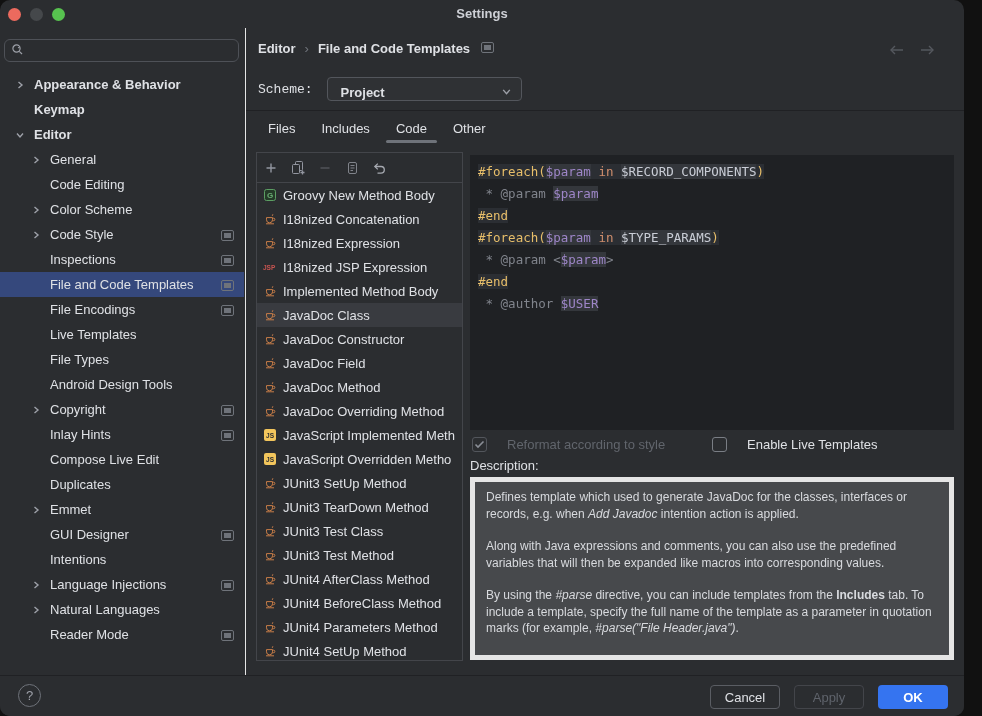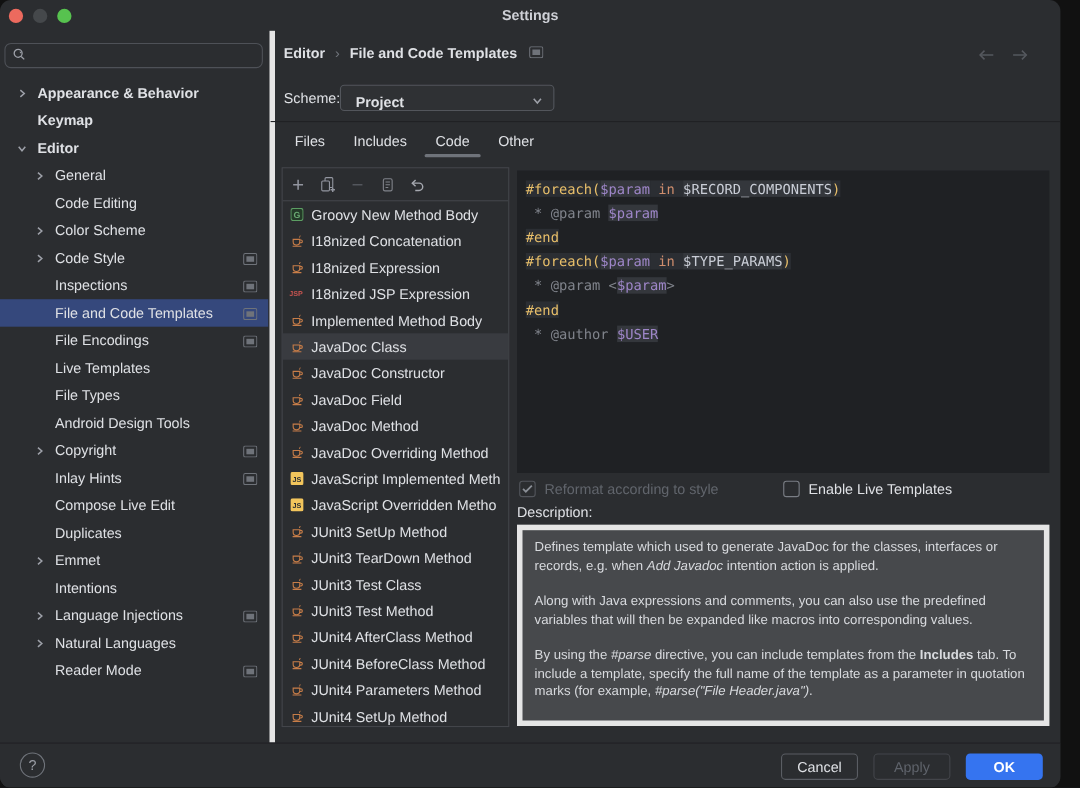--- a/index.html
+++ b/index.html
@@ -8,38 +8,38 @@
   
   .titlebar{position:absolute;top:0;left:0;right:0;height:28px;}
   .traffic{position:absolute;top:8px;left:8px;display:flex;gap:9px;}
   .light{width:13px;height:13px;border-radius:50%;}
   .light.close{background:#EC6A5E;}
   .light.min{background:#45484B;}
   .light.zoom{background:#57C24F;}
   .wtitle{position:absolute;inset:0;height:28px;line-height:28px;text-align:center;
     font-weight:bold;color:#CED0D6;}
   
-  .sidebar{position:absolute;top:28px;left:0;width:245px;bottom:40px;border-right:5px solid #e5e5e5;}
+  .sidebar{position:absolute;top:28px;left:0;width:245px;bottom:40px;border-right:1px solid #e5e5e5;}
   .searchbox{position:absolute;top:11px;left:4px;width:221px;height:21px;border:1px solid #4E5157;
     border-radius:6px;display:flex;align-items:center;padding:0 6px;gap:3px;background:#2B2D30;}
   .searchbox input{flex:1;background:transparent;border:none;outline:none;color:#DFE1E5;font-size:12px;}
   .tree{position:absolute;top:44px;left:0;right:1px;bottom:0;overflow:hidden;}
   .trow{height:25px;display:flex;align-items:center;padding-left:15px;position:relative;cursor:default;}
   .trow.lvl1{padding-left:31px;}
   .trow .arr{width:10px;height:10px;margin-right:9px;display:flex;align-items:center;justify-content:center;flex:none;}
   .trow.bold .lbl{font-weight:bold;}
   .trow.selected{background:#35487C;}
   .trow .screen{position:absolute;right:10px;top:7px;}
   
   .content{position:absolute;left:246px;top:28px;right:0;bottom:40px;}
   .crumbs{position:absolute;top:13px;left:12px;display:flex;align-items:center;gap:9px;font-weight:bold;}
   .crumb-sep{color:#6F737A;font-weight:normal;}
   .navarrows{position:absolute;top:16px;right:28px;display:flex;gap:14px;}
   .scheme-row{position:absolute;top:49px;left:12px;height:24px;display:flex;align-items:center;}
-  .scheme-lbl{margin-right:0;}
+  .scheme-lbl{margin-right:14px;font-family:Liberation Mono, monospace;}
   .dropdown{width:195px;height:24px;background:#2F3134;border:1px solid #53565C;border-radius:4px;
     display:flex;align-items:flex-end;box-sizing:border-box;padding:0 9px 0 13px;cursor:default;}
   .dropdown .val{flex:1;font-weight:bold;}
   .hdiv{position:absolute;top:82px;left:0;right:0;height:1px;background:#202124;}
   .tabs{position:absolute;top:89px;left:12px;display:flex;gap:6px;}
   .tab{padding:0 10px;height:25px;line-height:24px;position:relative;cursor:default;}
   .tab.active::after{content:'';position:absolute;left:0;right:0;bottom:-1px;height:3px;
     border-radius:2px;background:#6F737A;}
   
   .list-panel{position:absolute;left:10px;top:124px;width:205px;bottom:15px;
@@ -56,21 +56,21 @@
   .editor{position:absolute;left:224px;top:127px;right:10px;height:263px;background:#1F2124;
     font-family:"DejaVu Sans Mono",monospace;font-size:12.5px;line-height:22px;padding:6px 8px;
     white-space:pre;overflow:hidden;}
   .tk-dir{color:#E8BF6A;background:#2B2E33;}
   .tk-kw{color:#CF8E6D;background:#2B2E33;}
   .tk-var{color:#9E86C8;background:#34373C;}
   .tk-caps{color:#C9CDD6;background:#34373C;}
   .tk-cm{color:#80848C;}
   
   .opts{position:absolute;top:405px;left:224px;right:10px;height:22px;}
-  .opt{position:absolute;top:0;display:flex;align-items:center;gap:8px;height:22px;}
+  .opt{position:absolute;top:0;display:flex;align-items:center;gap:20px;height:22px;}
   .cb{width:15px;height:15px;border-radius:3px;box-sizing:border-box;display:flex;
     align-items:center;justify-content:center;}
   .cb.enabled{border:1.5px solid #7A7E85;background:transparent;}
   .cb.disabled{border:1.5px solid #53565C;background:transparent;}
   .opt .dis{color:#61656C;}
   
   .desc-label{position:absolute;top:430px;left:224px;}
   .desc-box{position:absolute;left:224px;right:10px;top:449px;bottom:16px;background:#47494C;
     border:5px solid #e5e5e5;padding:7px 11px;font-size:12px;line-height:16.5px;color:#D8DADE;
     overflow:hidden;}
@@ -228,20 +228,28 @@
           <span class="arr"></span>
           <span class="lbl">Duplicates</span>
         </div>
         <div class="trow lvl1">
           <span class="arr">
             <svg width="10" height="10" viewBox="0 0 10 10">
               <polyline points="3.5,2 7,5 3.5,8" fill="none" stroke="#9DA0A8" stroke-width="1.4"></polyline>
             </svg>
           </span>
           <span class="lbl">Emmet</span>
+        </div>
+        <div class="trow lvl1">
+          <span class="arr"></span>
+          <span class="lbl">GUI Designer</span>
+          <span class="screen"><svg width="13" height="11" viewBox="0 0 13 11">
+              <rect x="0.5" y="0.5" width="12" height="10" rx="1.5" fill="none" stroke="#6F737A"></rect>
+              <rect x="3" y="3" width="7" height="5" fill="#6F737A"></rect>
+            </svg></span>
         </div>
         <div class="trow lvl1">
           <span class="arr"></span>
           <span class="lbl">Intentions</span>
         </div>
         <div class="trow lvl1">
           <span class="arr">
             <svg width="10" height="10" viewBox="0 0 10 10">
               <polyline points="3.5,2 7,5 3.5,8" fill="none" stroke="#9DA0A8" stroke-width="1.4"></polyline>
             </svg>

